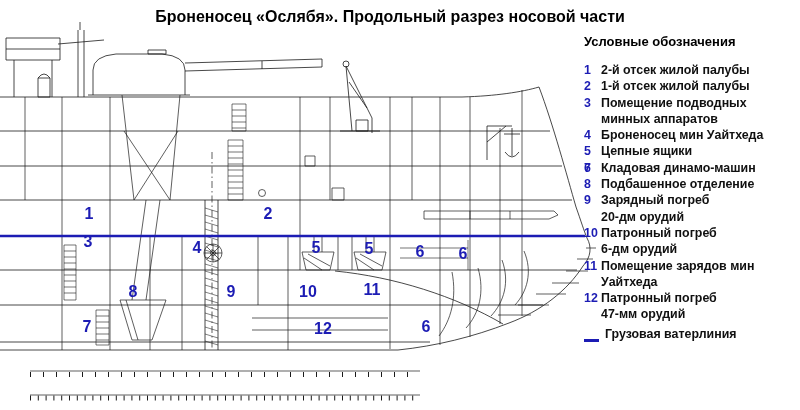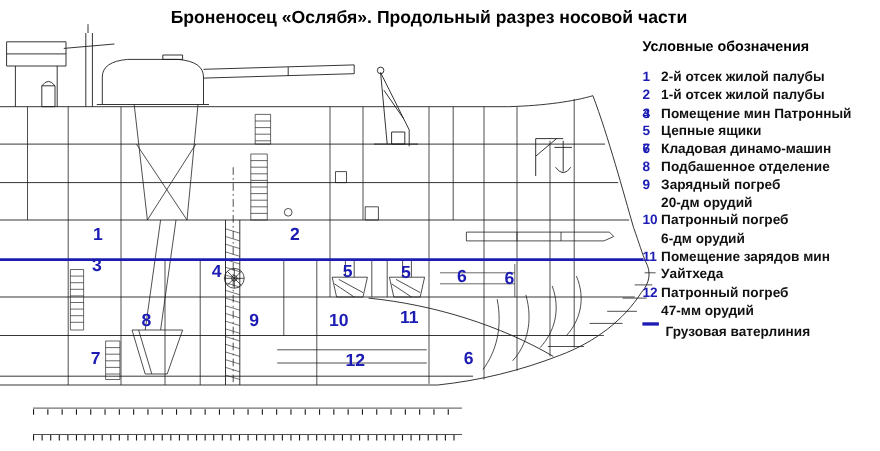--- a/index.html
+++ b/index.html
@@ -20,21 +20,21 @@
   }
   .legend { position:absolute; left:584px; top:34px; width:196px; }
   .legend h2 { margin:0 0 13px 0; font-size:13px; font-weight:bold; color:#000; }
   .legend-item {
     position:relative; padding-left:17px; font-size:12.4px; line-height:16.3px;
     font-weight:bold; color:#101010;
   }
   .legend-item .num { position:absolute; left:0; top:0; color:var(--accent); }
   .legend-item .lab { white-space:pre-line; }
   .legend-wl {
-    display:flex; align-items:flex-start; gap:6px; margin-top:3px;
+    display:flex; align-items:flex-end; gap:6px; margin-top:3px;
     font-size:12.4px; line-height:16.3px; font-weight:bold; color:#101010;
   }
   .wl-dash { width:15px; height:3px; background:var(--accent); flex:0 0 auto; }
 </style>
 </head>
 <body>
 
 <div class="page">
 
   <div class="title">Броненосец «Ослябя». Продольный разрез носовой части</div>
@@ -159,22 +159,23 @@
       <span class="dlabel" style="left: 87px; top: 327px;">7</span>
       <span class="dlabel" style="left: 323px; top: 329px;">12</span>
       <span class="dlabel" style="left: 426px; top: 327px;">6</span>
     </div>
 
   <aside class="legend">
     <h2>Условные обозначения</h2>
     <div id="legend-list">
         <div class="legend-item"><span class="num">1</span><span class="lab">2-й отсек жилой палубы</span></div>
         <div class="legend-item"><span class="num">2</span><span class="lab">1-й отсек жилой палубы</span></div>
-        <div class="legend-item"><span class="num">3</span></div>
-        <div class="legend-item"><span class="num">4</span><span class="lab">Помещение мин Патронный</span></div>
+        <div class="legend-item"><span class="num">3</span><span class="lab">Помещение подводных
+минных аппаратов</span></div>
+        <div class="legend-item"><span class="num">4</span><span class="lab">Броненосец мин Уайтхеда</span></div>
         <div class="legend-item"><span class="num">5</span><span class="lab">Цепные ящики</span></div>
         <div class="legend-item"><span class="num">6</span></div>
         <div class="legend-item"><span class="num">7</span><span class="lab">Кладовая динамо-машин</span></div>
         <div class="legend-item"><span class="num">8</span><span class="lab">Подбашенное отделение</span></div>
         <div class="legend-item"><span class="num">9</span><span class="lab">Зарядный погреб
 20-дм орудий</span></div>
         <div class="legend-item"><span class="num">10</span><span class="lab">Патронный погреб
 6-дм орудий</span></div>
         <div class="legend-item"><span class="num">11</span><span class="lab">Помещение зарядов мин
 Уайтхеда</span></div>

